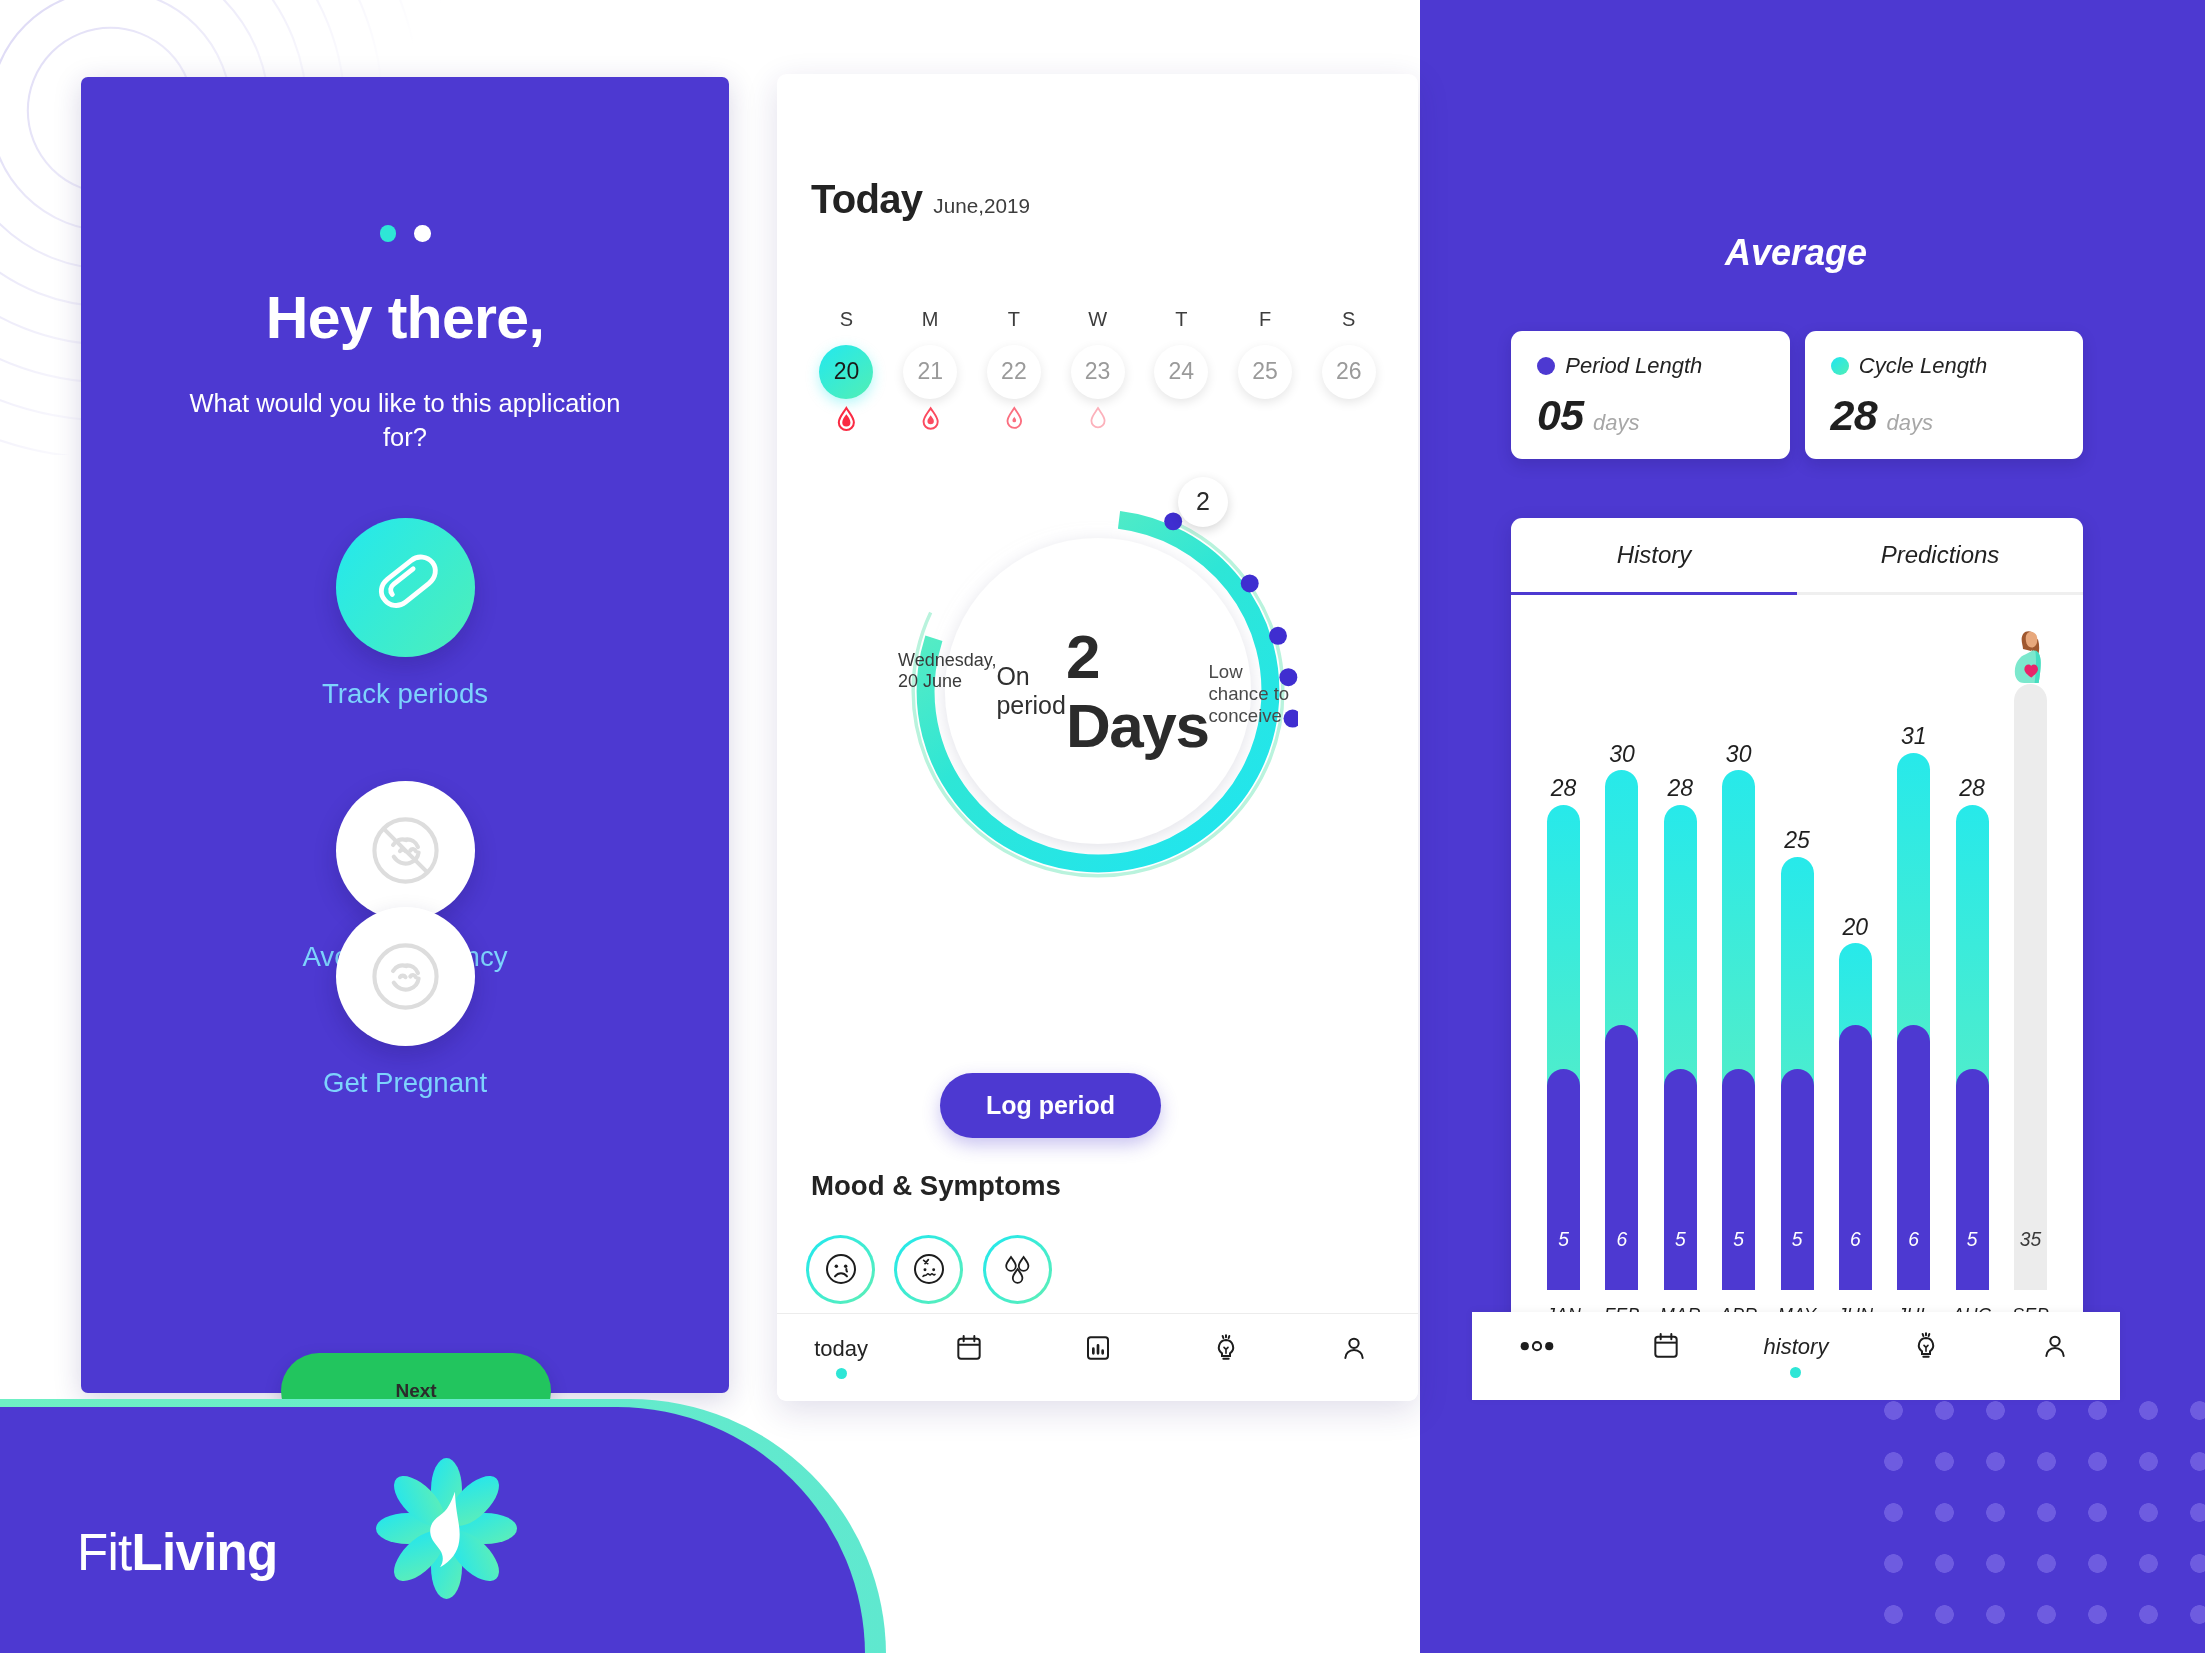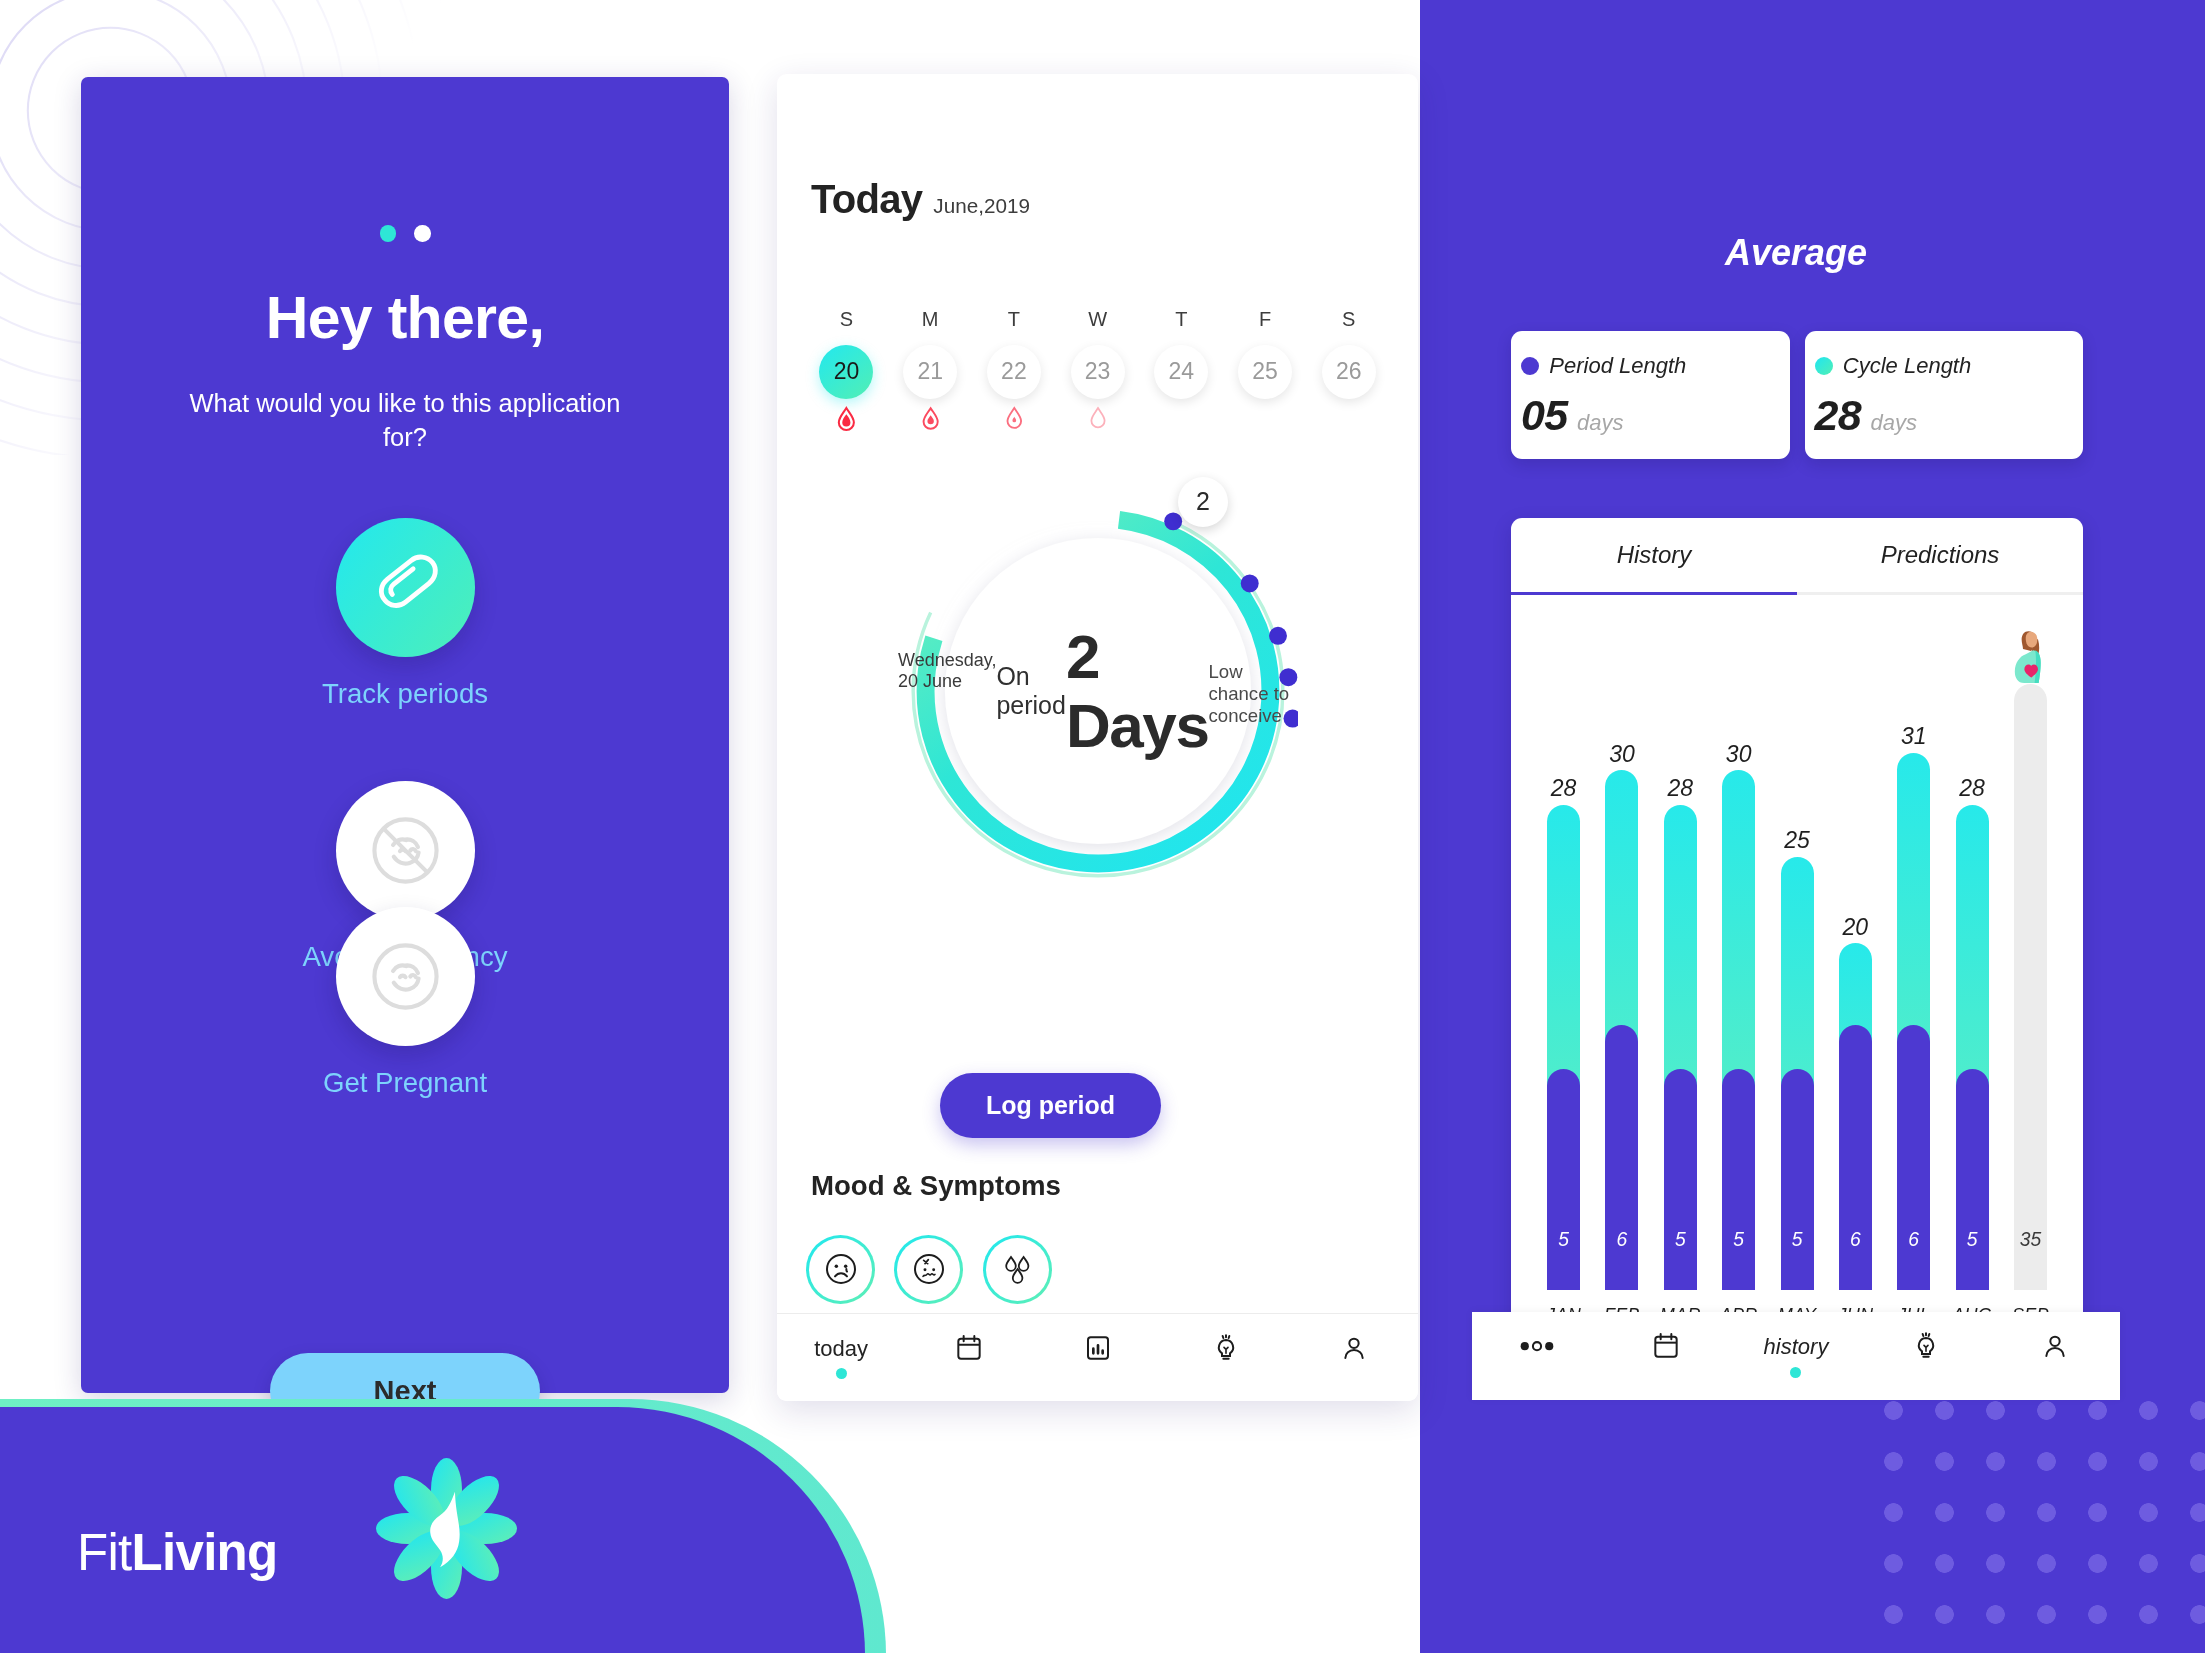--- a/index.html
+++ b/index.html
@@ -52,23 +52,23 @@
   .opt .circle {
     width:139px; height:139px; border-radius:50%; margin:0 auto;
     display:flex; align-items:center; justify-content:center;
     box-shadow: 0 9.6px 23.4px rgba(20,10,70,.20);
   }
   .opt .circle.sel { background: linear-gradient(125deg,#22e8ef 0%, #4eefb8 100%); }
   .opt .circle.pale { background:#ffffff; }
   .opt .lbl { margin-top:20.7px; color:#7dd3fc; font-size:27.6px; font-weight:400;text-align:center; }
 
   .next-btn {
-    position:absolute; left:189px; top:1276px; width:270px; height:76px;
-    background:#7dd3fc; border-radius:41px; border:0; cursor:pointer;
-    color:#2b2b2b; font-size:29px; font-weight:700;
+    position:absolute; left:200px; top:1276px; width:270px; height:76px;
+    background:#22c55e; border-radius:41px; border:0; cursor:pointer;
+    color:#2b2b2b; font-size:19px; font-weight:700;
     font-family:"Liberation Sans", sans-serif;
     box-shadow: 0 6.9px 18px rgba(20,10,70,.18);
   }
 
   
   .brand-shape {
     position:absolute; left:0; top:1407px; width:865px; height:248px;
     background:#4d39d1;
     border-top-right-radius: 248px 248px;
     border-bottom-right-radius:0;
@@ -149,21 +149,21 @@
   .nav-item .nav-dot { width:11px; height:11px; border-radius:50%; background:#2ee6d6; }
   .nav-item .nav-dot.hidden { visibility:hidden; }
 
   
   .right-phone {
     position:absolute; left:1472px; top:77px; width:648px; height:1323px;font-style:italic;
   }
   .avg-title { position:absolute; top:155px; left:0; width:100%; text-align:center; color:#ffffff; font-size:36px; font-weight:700; }
   .stat-cards { position:absolute; left:39px; top:254px; width:572px; display:flex; gap:15px; }
   .stat-card {
-    flex:1; height:128px; background:#ffffff; border-radius:11px; padding:22px 10px;
+    flex:1; height:128px; background:#ffffff; border-radius:11px; padding:22px 26px;
     box-shadow:0 5.5px 15px rgba(20,10,70,.16);
   }
   .stat-head { display:flex; align-items:center; gap:10.3px; }
   .stat-bullet { width:18px; height:18px; border-radius:50%; }
   .stat-label { font-size:22px; color:#232323; font-weight:500; }
   .stat-val { margin-top:12.4px; display:flex; align-items:baseline; gap:9.6px; }
   .stat-num { font-size:43px; font-weight:700; color:#1f1f1f; letter-spacing:-0.7px; }
   .stat-unit { font-size:22px; color:#a7a7a7; }
 
   .chart-card {

